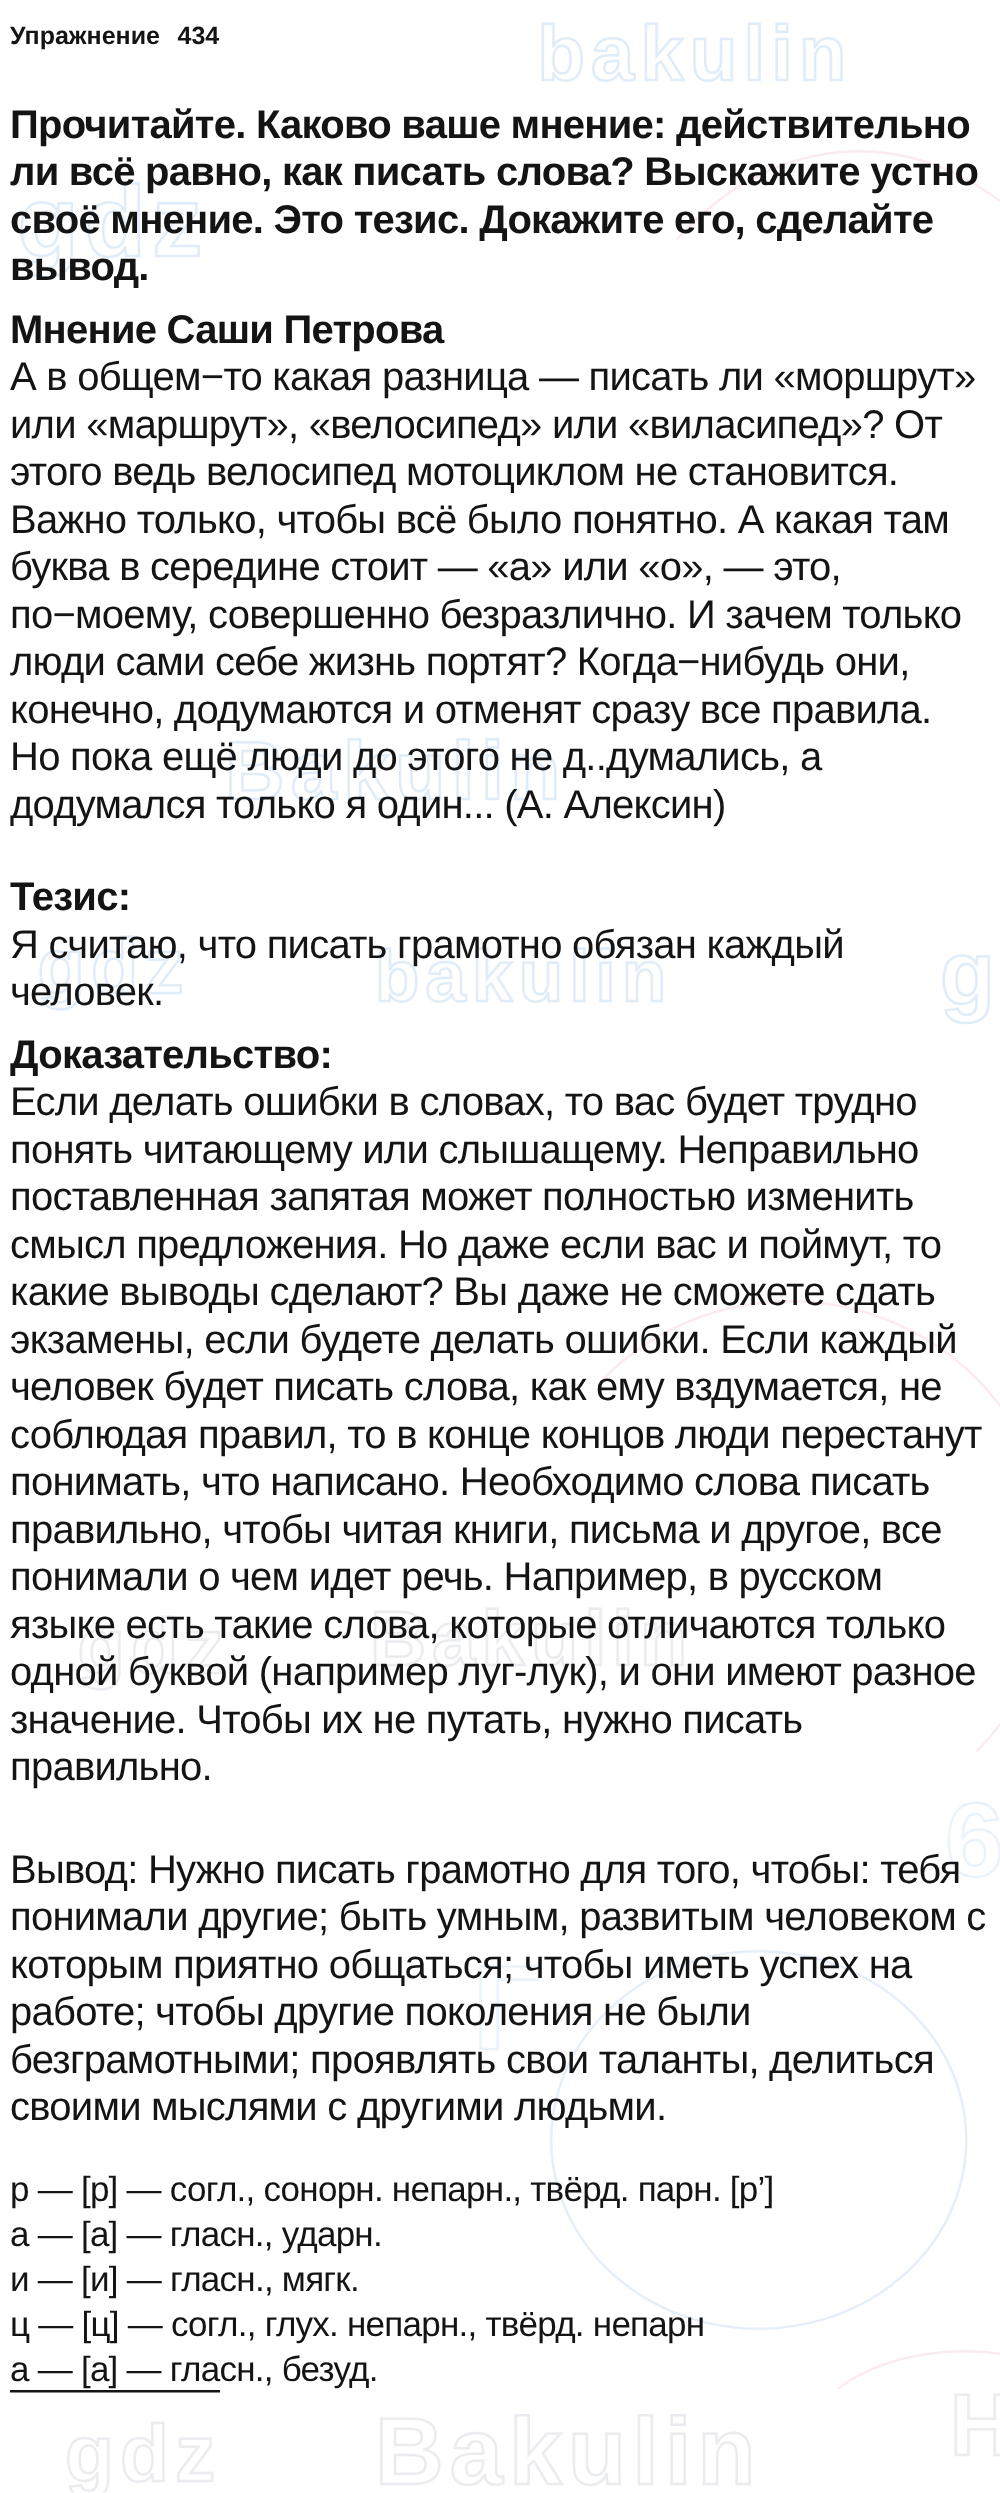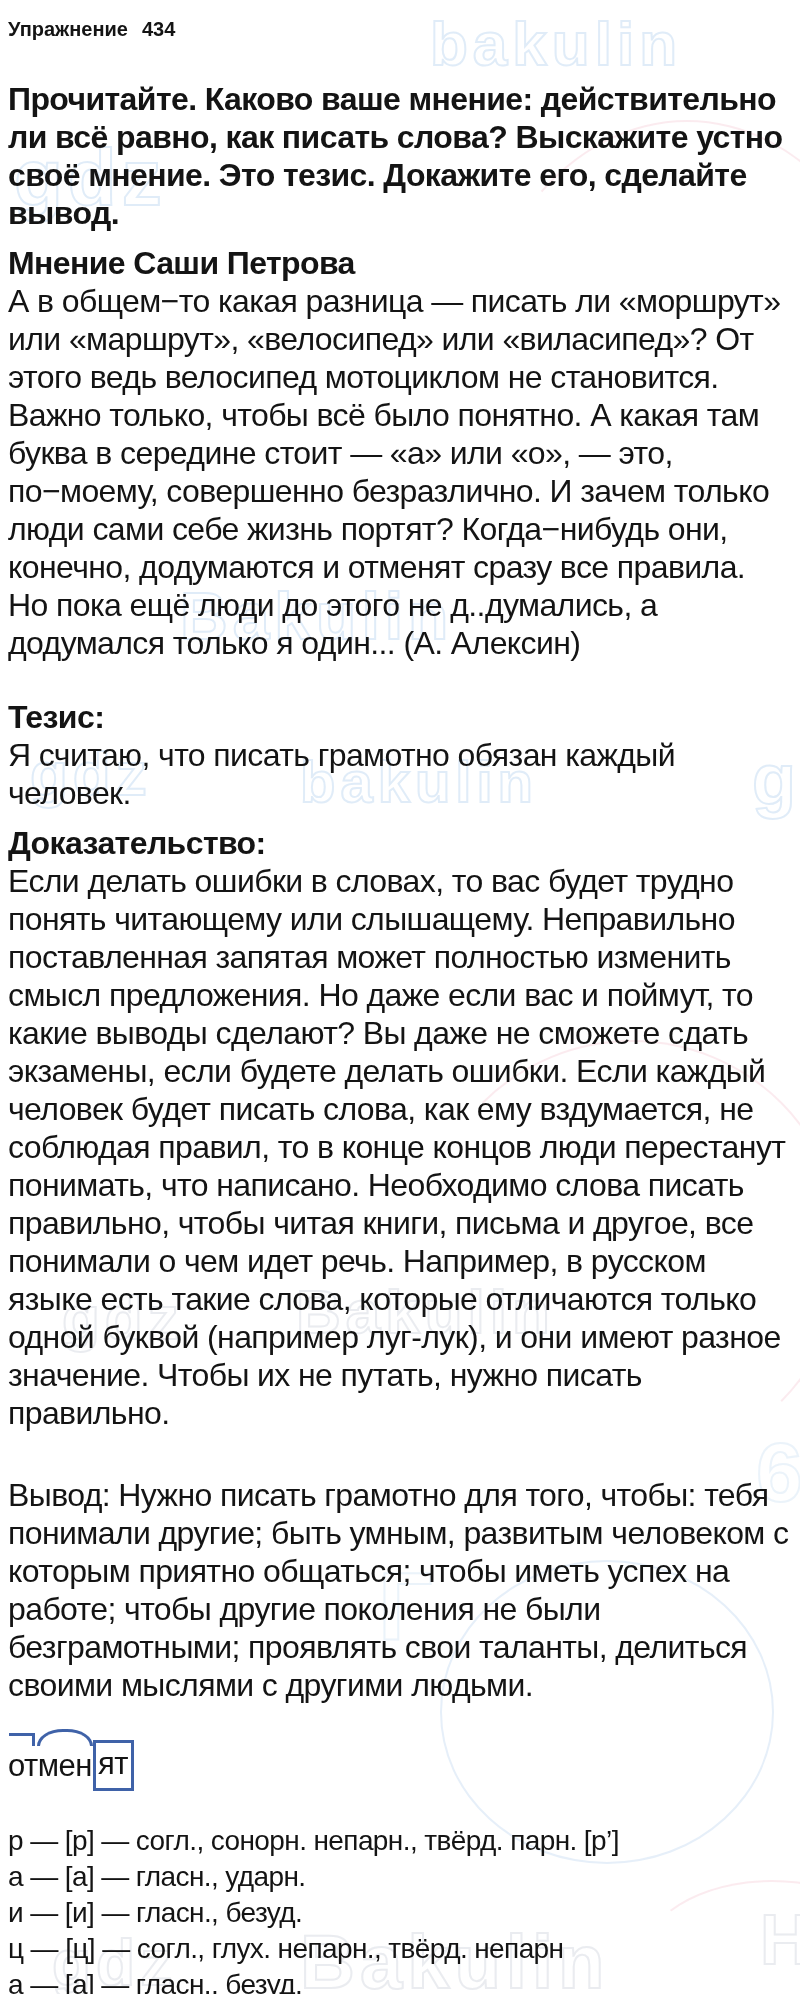--- a/index.html
+++ b/index.html
@@ -89,28 +89,25 @@
 
     <p class="t label-line">Тезис:</p>
     <p class="t plain">Я считаю, что писать грамотно обязан каждый человек.</p>
 
     <p class="t label-line tight">Доказательство:</p>
     <p class="t plain">Если делать ошибки в словах, то вас будет трудно понять читающему или слышащему. Неправильно поставленная запятая может полностью изменить смысл предложения. Но даже если вас и поймут, то какие выводы сделают? Вы даже не сможете сдать экзамены, если будете делать ошибки. Если каждый человек будет писать слова, как ему вздумается, не соблюдая правил, то в конце концов люди перестанут понимать, что написано. Необходимо слова писать правильно, чтобы читая книги, письма и другое, все понимали о чем идет речь. Например, в русском языке есть такие слова, которые отличаются только одной буквой (например луг-лук), и они имеют разное значение. Чтобы их не путать, нужно писать правильно.</p>
 
     <p class="t conclusion">Вывод: Нужно писать грамотно для того, чтобы: тебя понимали другие; быть умным, развитым человеком с которым приятно общаться; чтобы иметь успех на работе; чтобы другие поколения не были безграмотными; проявлять свои таланты, делиться своими мыслями с другими людьми.</p>
 
     
-    <div class="morph">
-      <span class="m-seg"><i class="mark prefix-mark"></i><span>от</span></span><span class="m-seg"><i class="mark root-mark"></i><span>мен</span></span><span class="m-ending"><span>ят</span></span>
-    </div>
 
     
     <div class="phonetics">
       <p class="ph-line">р — [р] — согл., сонорн. непарн., твёрд. парн. [р’]</p>
       <p class="ph-line">а — [а] — гласн., ударн.</p>
-      <p class="ph-line">и — [и] — гласн., безуд.</p>
+      <p class="ph-line">и — [и] — гласн., мягк.</p>
       <p class="ph-line">ц — [ц] — согл., глух. непарн., твёрд. непарн</p>
       <p class="ph-line"><span class="ph-underline">а — [а] — гла</span><span>сн., безуд.</span></p>
 
     </div>
 
   </div>
 </div>
 
 </body></html>

